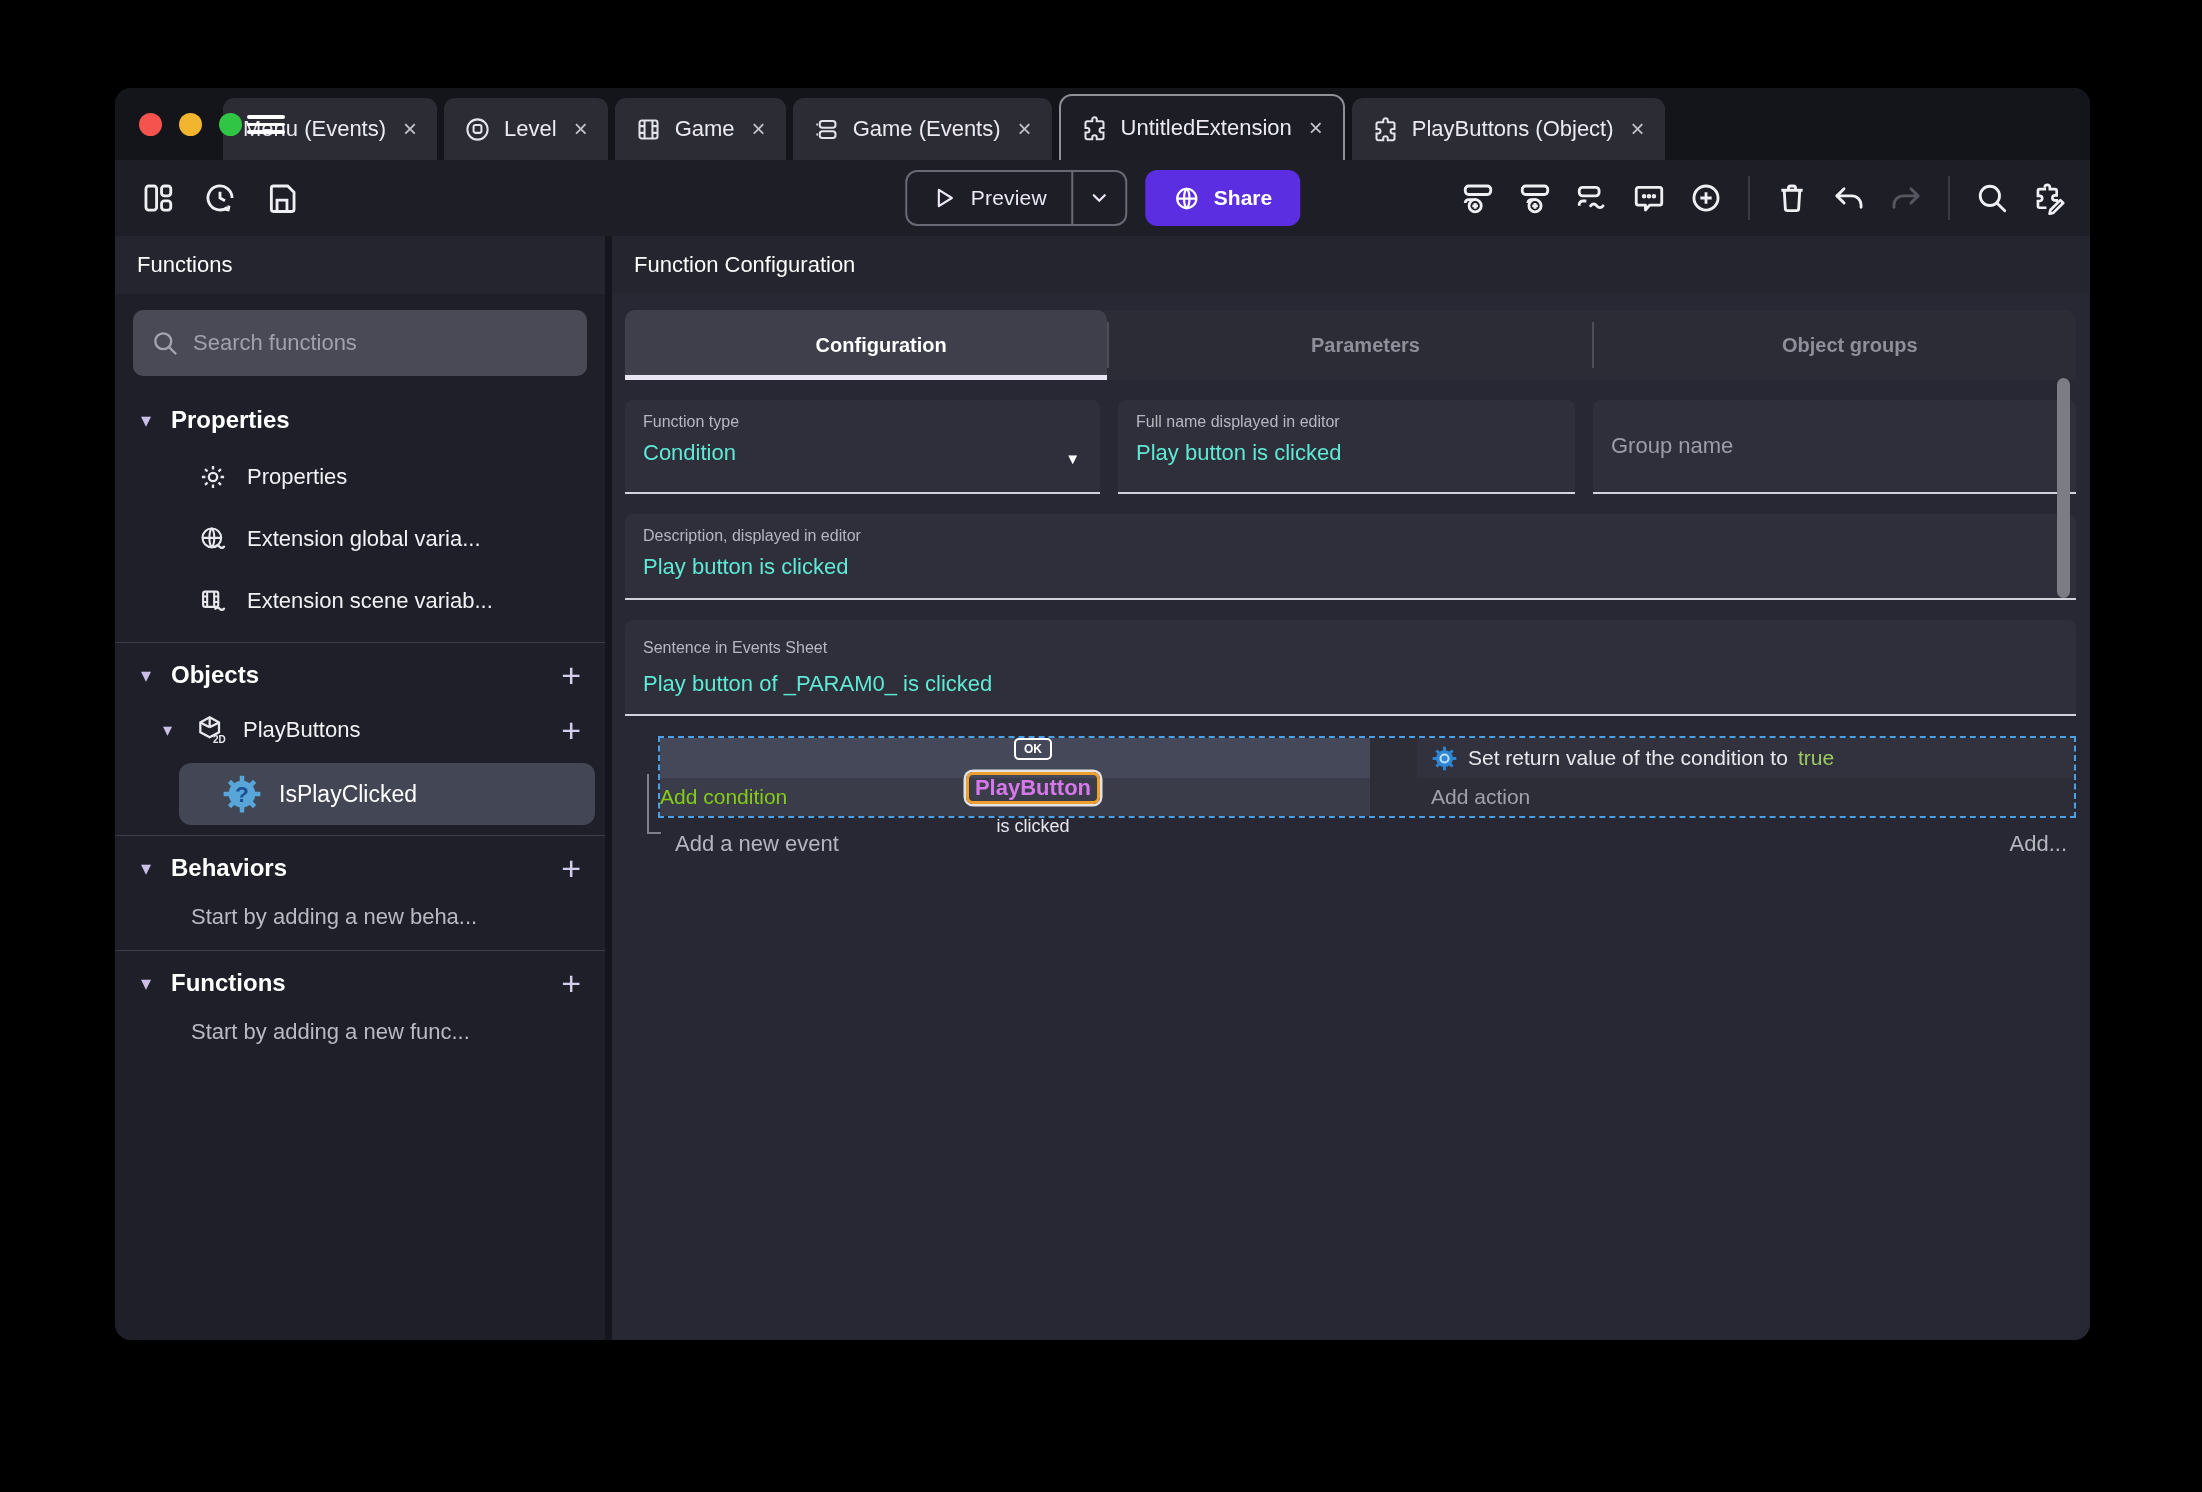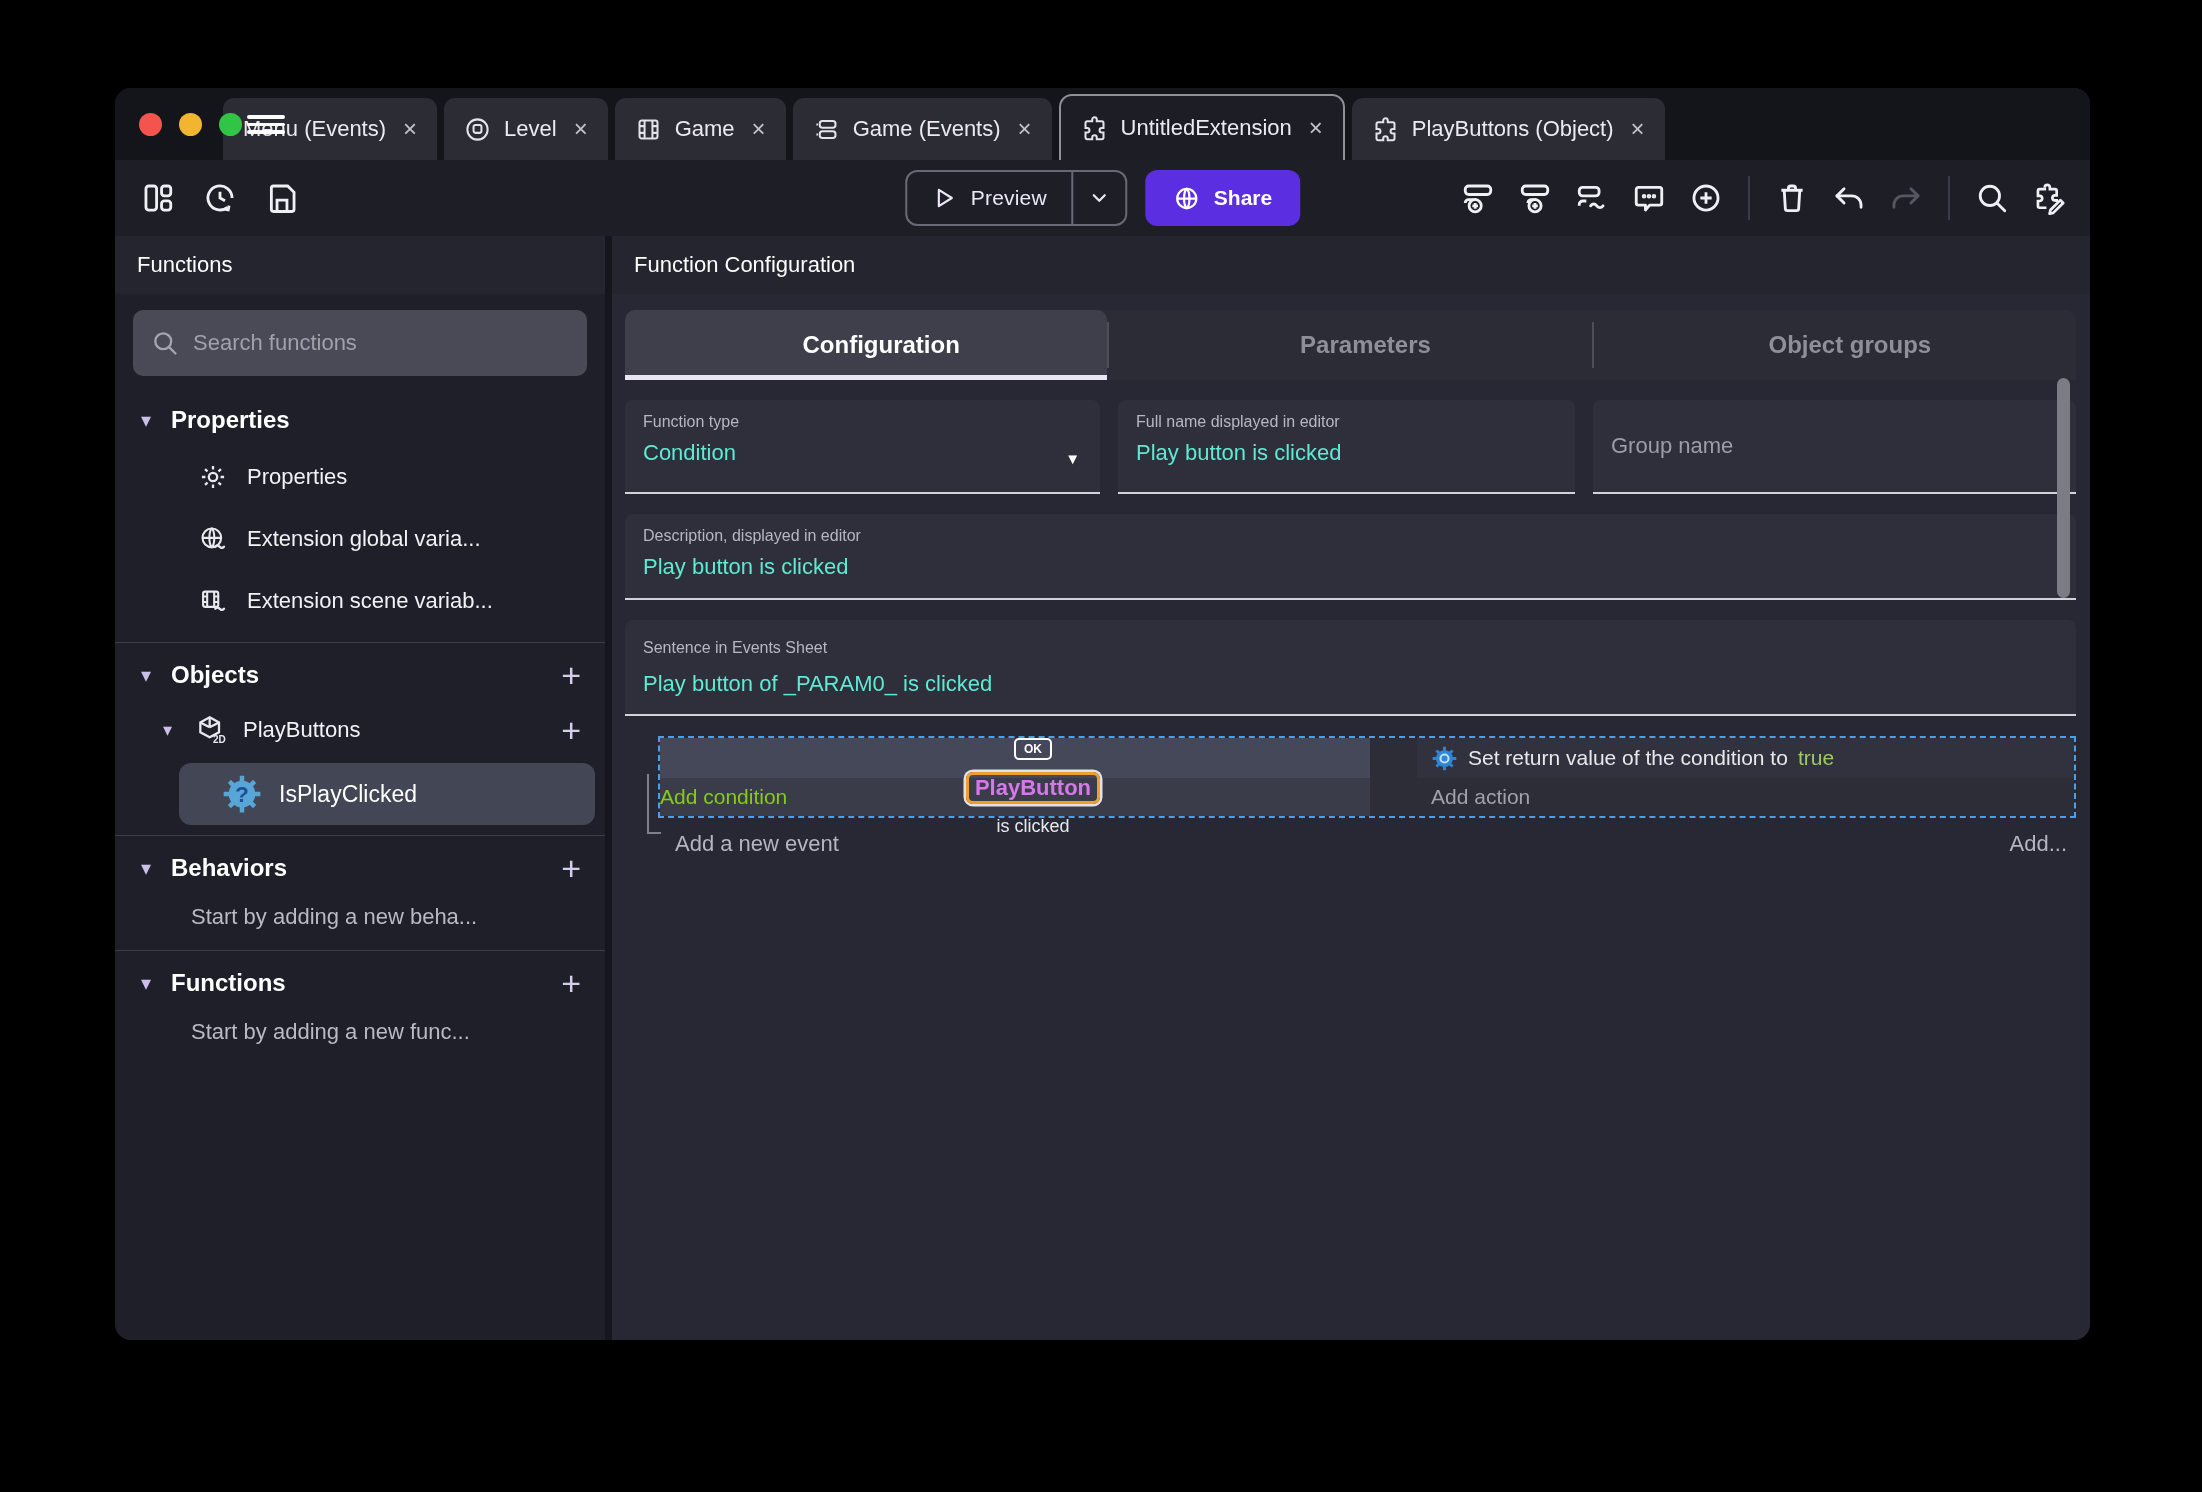--- a/index.html
+++ b/index.html
@@ -67,21 +67,21 @@
   .obj-row .lbl { flex:1; }
   .obj-row .plus { color:#d5cdeb; font-size:34px; font-weight:300; line-height:1; padding:0 4px;}
   .fn-row { margin:4px 10px 4px 64px; height:62px; background:#424655; border-radius:12px; display:flex; align-items:center; gap:16px; padding-left:42px; color:#fff; font-size:23px; cursor:pointer;}
   .fn-row .gq { width:42px; height:42px; }
   .hint { height:46px; display:flex; align-items:center; padding-left:76px; color:#b9bac2; font-size:22px; }
 
   
   .main { flex:1; background:#272834; display:flex; flex-direction:column; position:relative;justify-content:center; }
   .main-body { flex:1; padding:16px 14px 0 13px; position:relative; }
   .tabs3 { height:70px; background:#2b2c36; border-radius:10px 10px 0 0; display:flex; margin-bottom:20px; }
-  .tab3 { flex:1; position:relative; display:flex; align-items:center; justify-content:center; font-size:24px; font-weight:700; color:#8e8f9a; cursor:pointer;padding-left:30px; }
+  .tab3 { flex:1; position:relative; display:flex; align-items:center; justify-content:center; font-size:20px; font-weight:700; color:#8e8f9a; cursor:pointer;padding-left:30px; }
   .tab3.active { background:#3e3f4b; border-radius:10px 10px 0 0; color:#ffffff; }
   .tab3.active::after { content:""; position:absolute; left:0; right:0; bottom:0; height:5px; background:#e9e5f5; }
   .t3sep { width:2px; height:46px; background:#4d4e58; align-self:center; }
 
   .frow { display:flex; gap:18px; margin-bottom:20px; }
   .field { background:#2e2f3a; border-bottom:2px solid #d2d3da; border-radius:8px 8px 0 0; padding:13px 18px 0 18px; position:relative; }
   .field .flabel { font-size:16px; color:#b5b7c1; margin-bottom:9px; }
   .field .fvalue { font-size:22px; color:#5eead4; background:transparent; border:none; outline:none; font-family:inherit; width:100%; }
   .f1 { width:475px; height:94px; }
   .f2 { width:457px; height:94px; }

